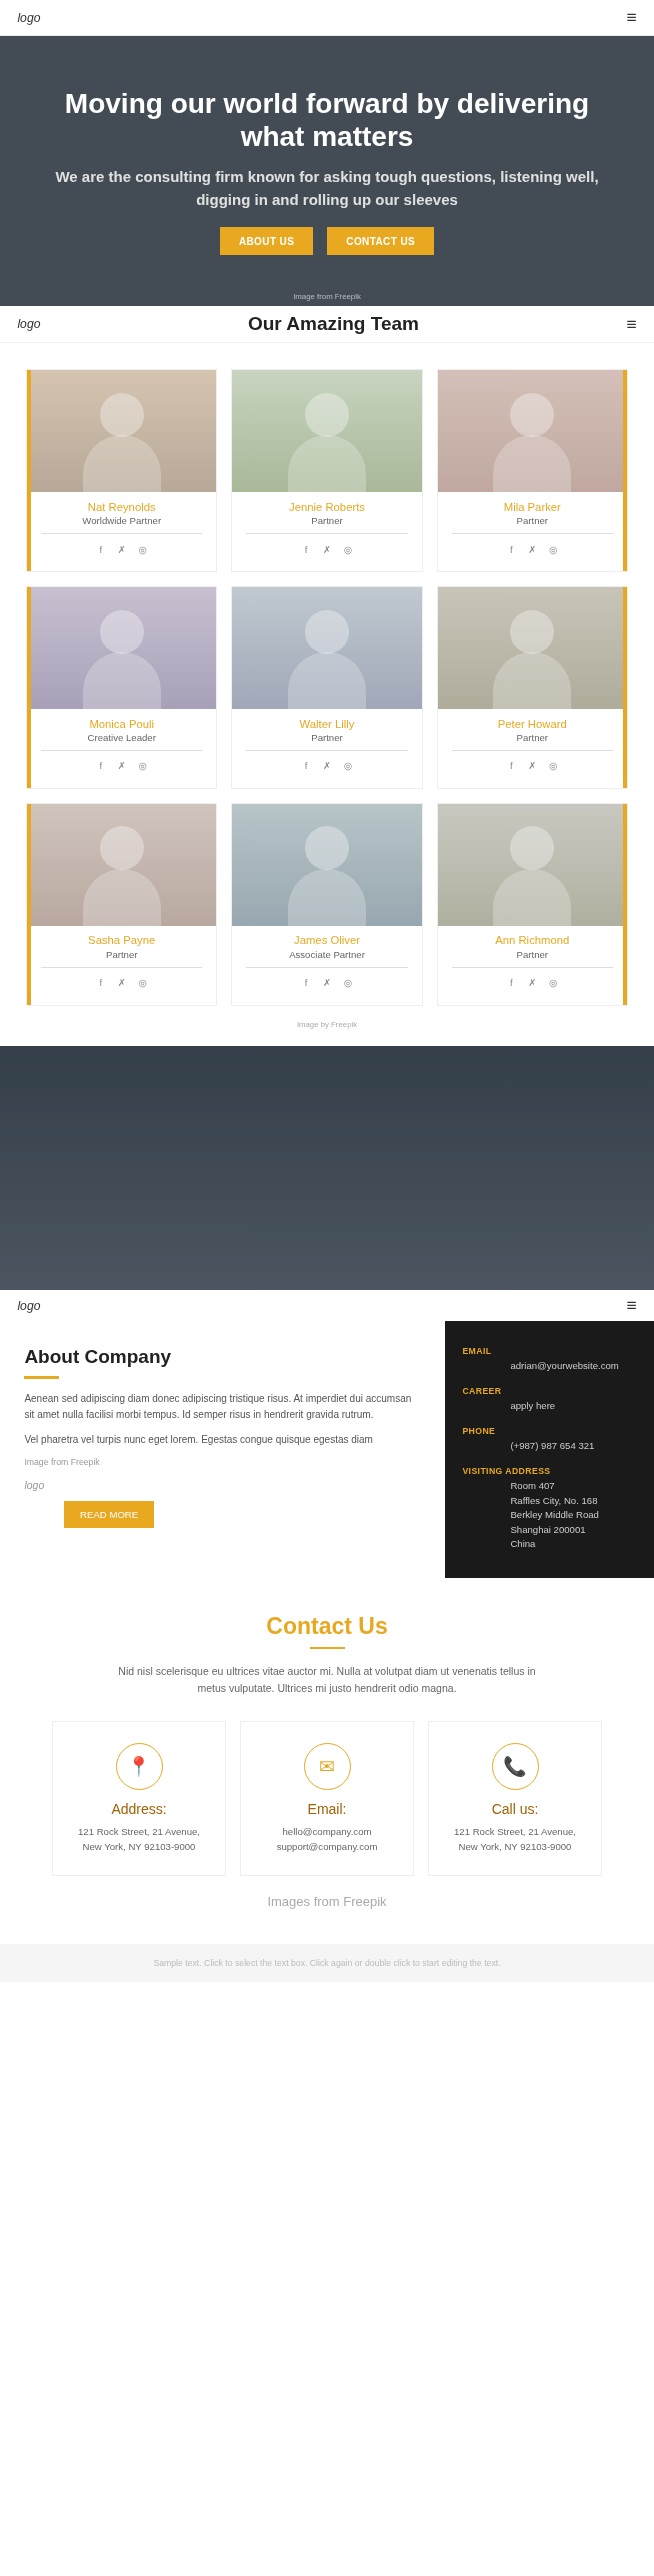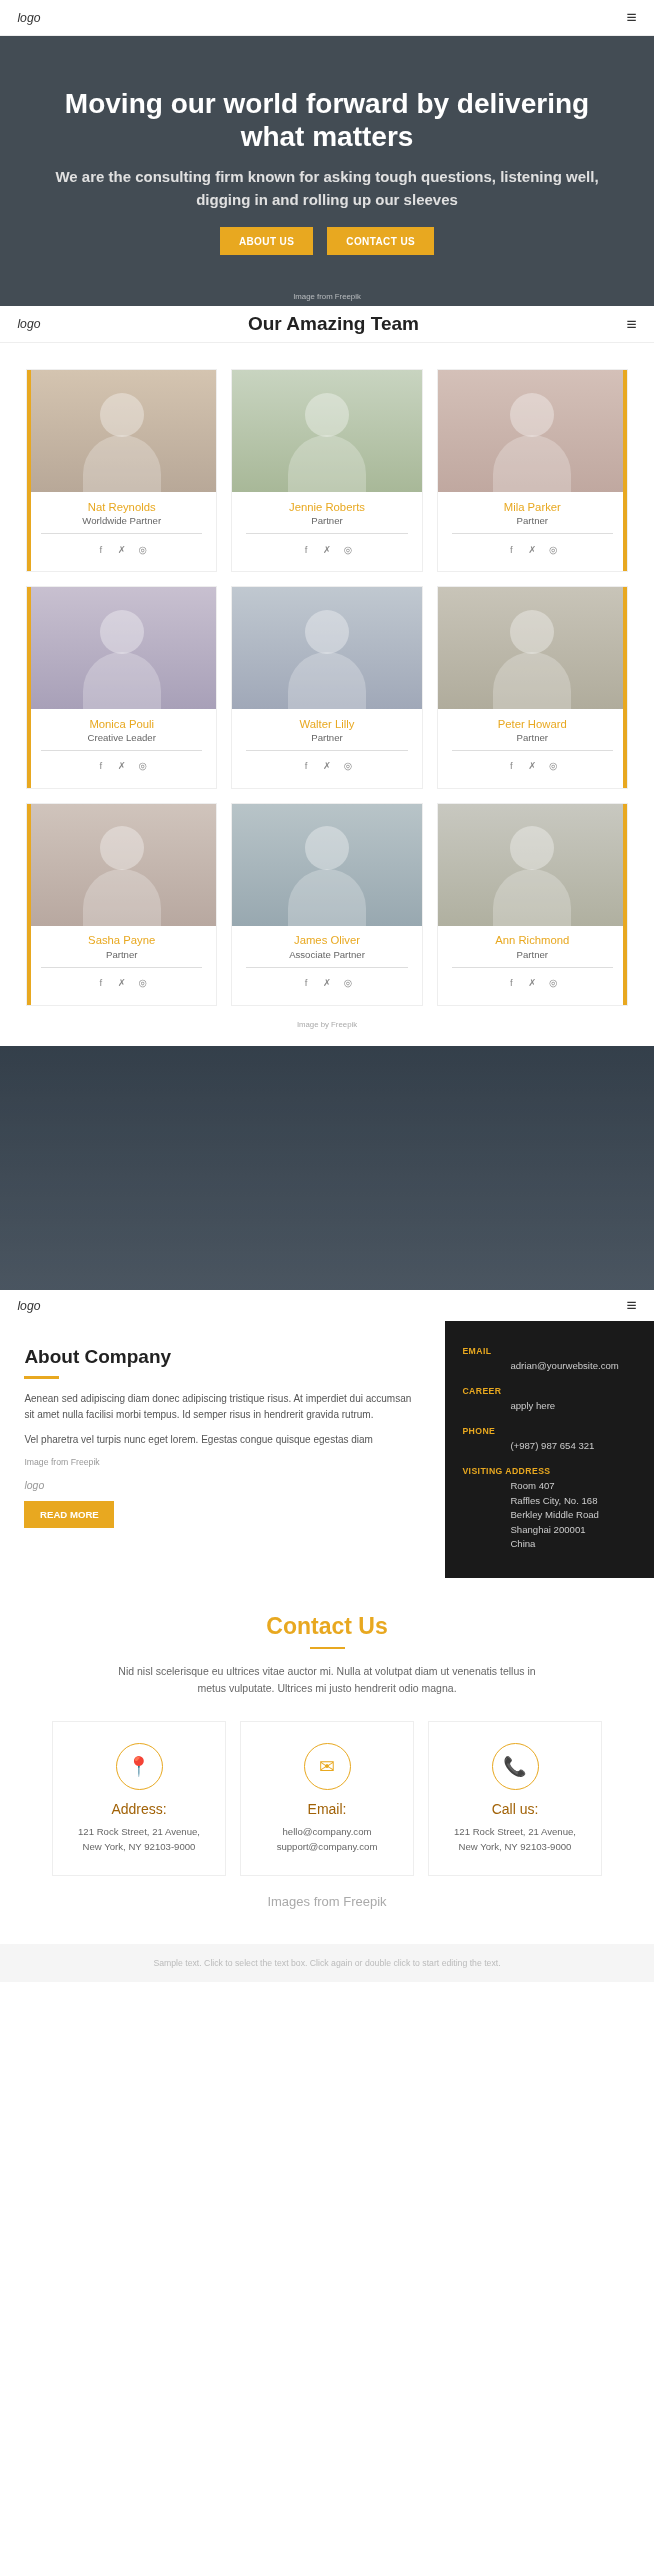--- a/index.html
+++ b/index.html
@@ -247,23 +247,24 @@
       color: #999;
       font-style: italic;
       margin-bottom: 10.5px;
     }
     .btn-read-more {
       background: #e8a820;
       color: #fff;
       border: none;
       padding: 7.8px 15.7px;
       font-size: 9.6px;
-      font-weight: bold;
+      font-weight: normal;
       text-transform: uppercase;
       cursor: pointer;
+      margin-left: 40px;
     }
     .contact-label {
       font-size: 8.7px;
       color: #e8a820;
       text-transform: uppercase;
       font-weight: bold;
       margin-bottom: 3.5px;
       margin-top: 12.2px;
       letter-spacing: 0.4px;
     }

